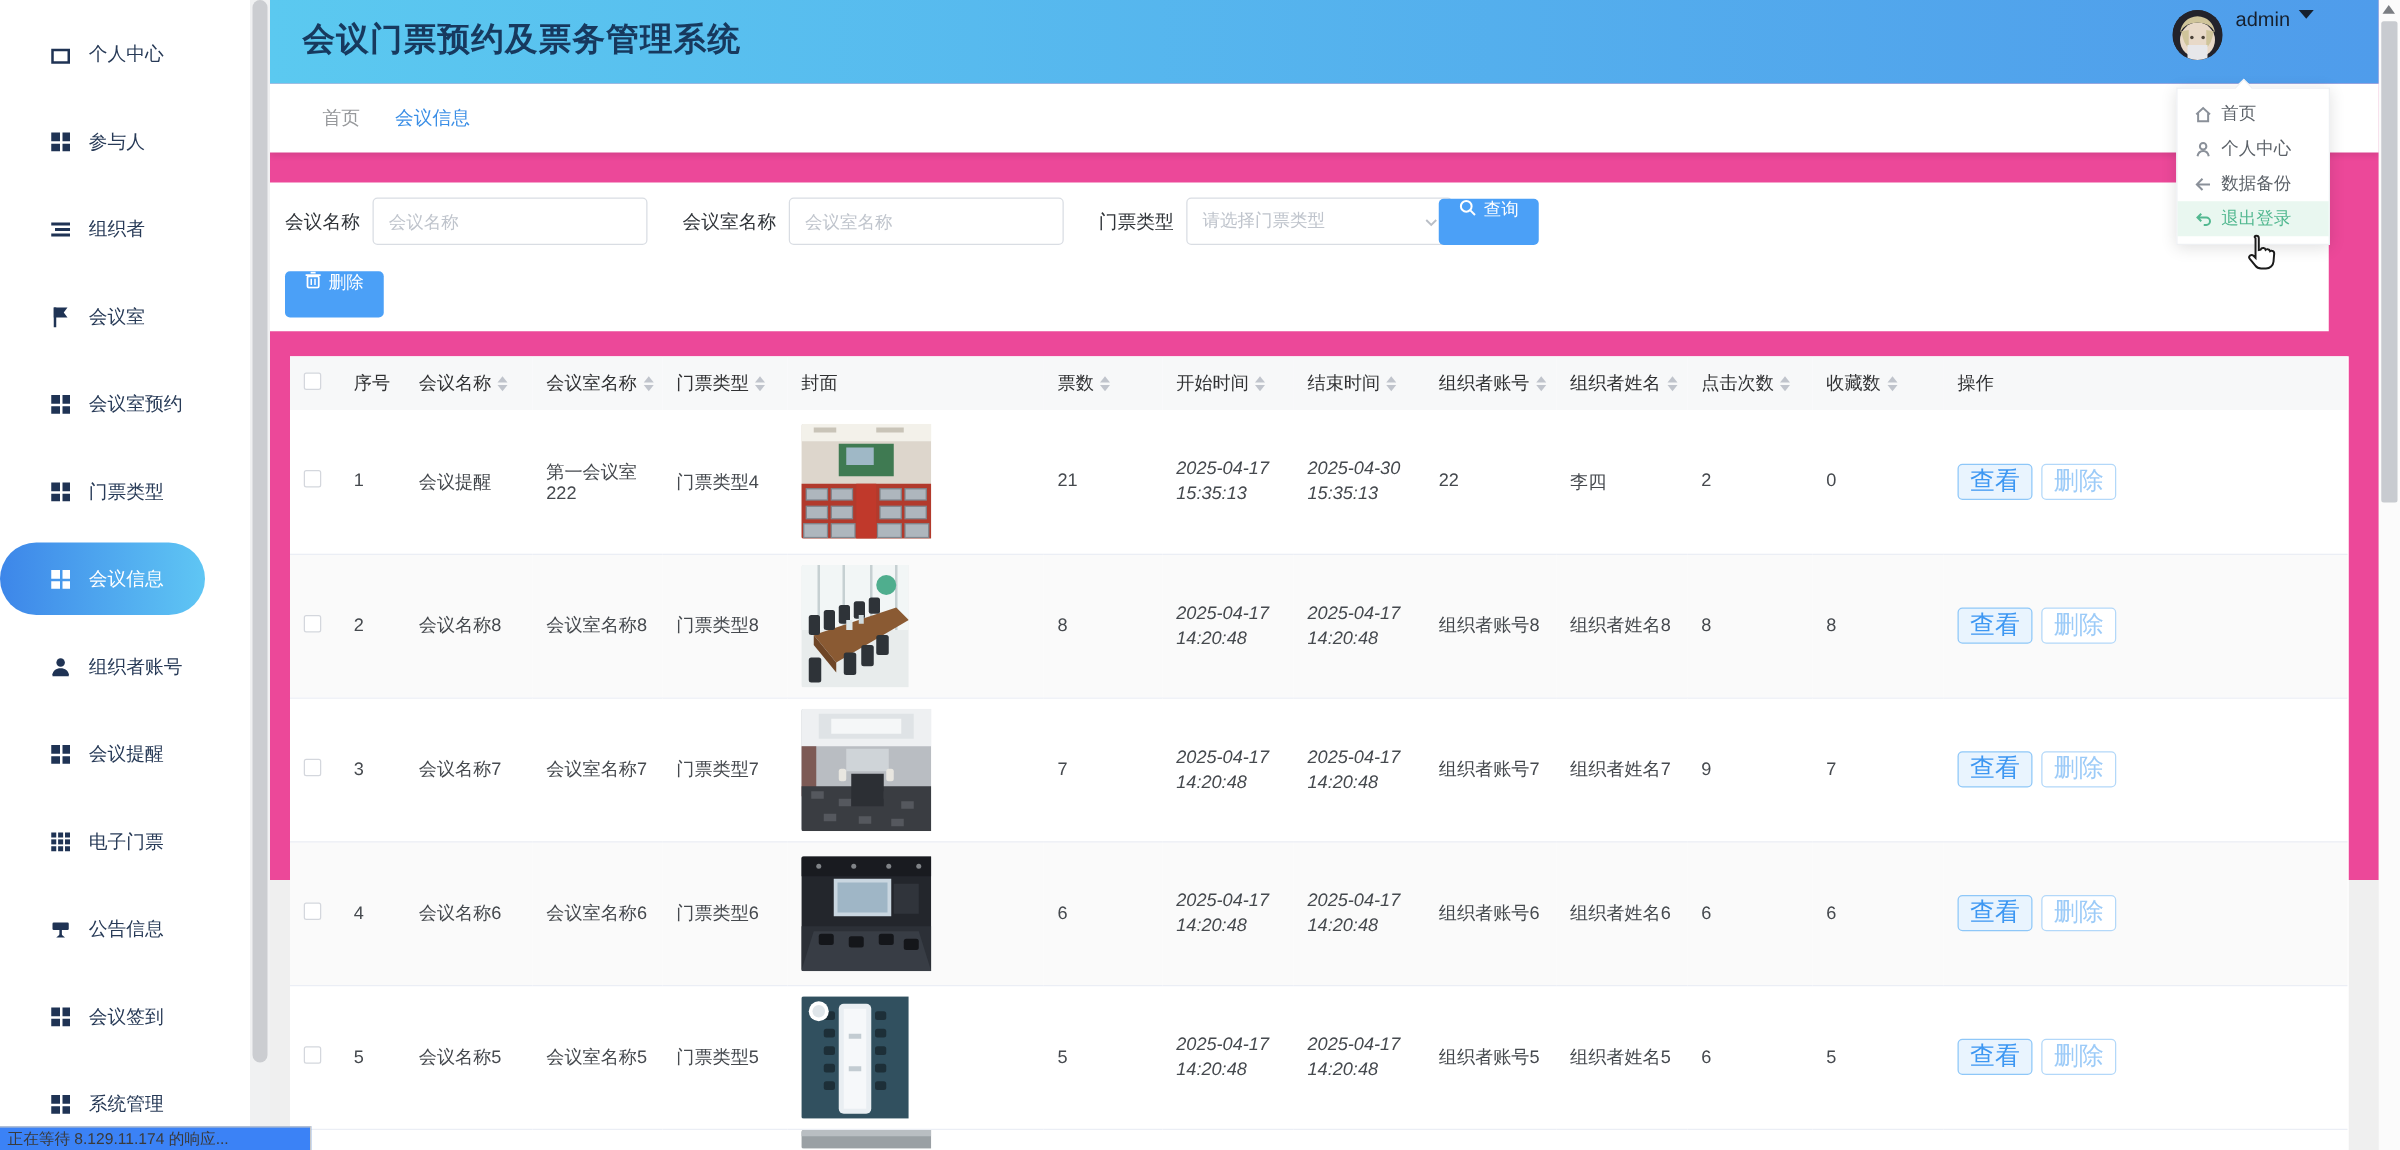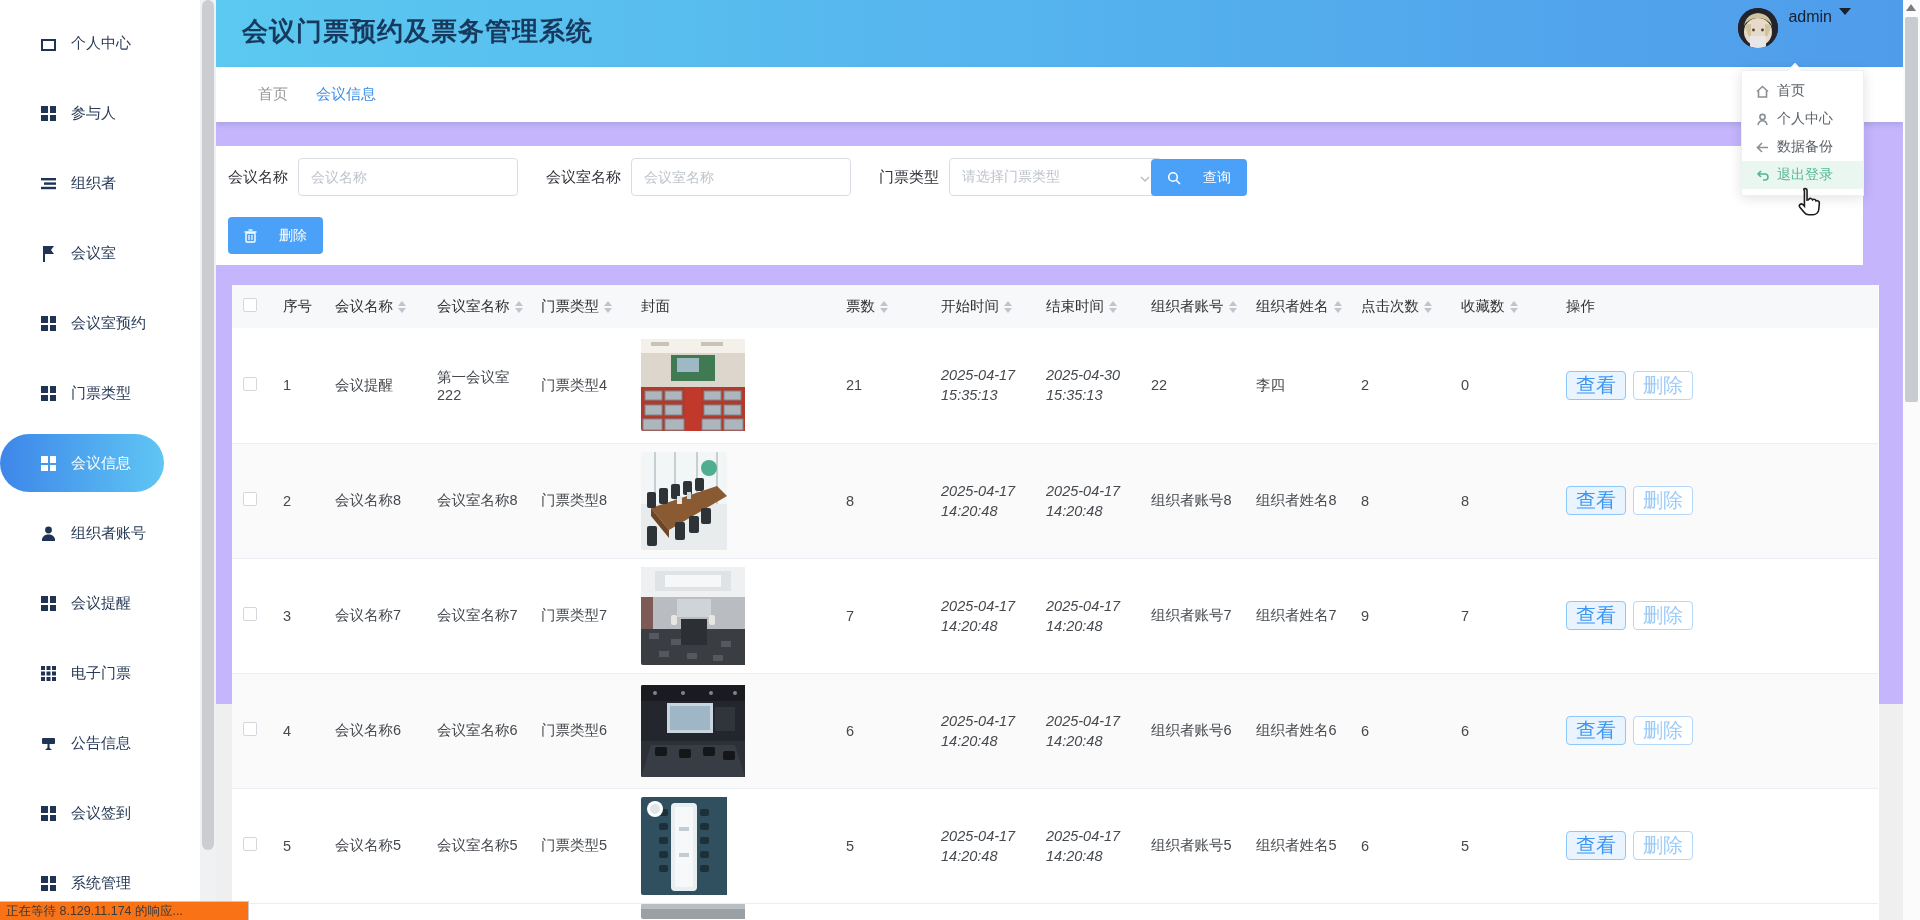--- a/index.html
+++ b/index.html
@@ -11,21 +11,21 @@
   .side-list { position:absolute; left:0; top:8px; width:200px; }
   .side-item { height:70px; display:flex; align-items:center; padding-left:40px; color:#273a57; font-size:15px; cursor:pointer; }
   .side-item .s-icon { width:17px; height:17px; margin-right:14px; display:inline-flex; align-items:center; justify-content:center; flex:0 0 17px; }
   .side-item .s-icon svg { width:17px; height:17px; fill:#1f3354; }
   .side-item.active { background:linear-gradient(90deg,#3d86e9,#5fc6f4); border-radius:29px; width:164px; height:58px; margin:6px 0; color:#ffffff; }
   .side-item.active .s-icon svg { fill:#ffffff; }
   .side-scrollbar { position:absolute; left:200px; top:0; width:16px; height:920px; background:#f0f1f2; z-index:6; }
   .side-thumb { position:absolute; left:2px; top:0; width:12px; height:850px; background:#cbcdd1; border-radius:6px; }
 
   
-  .main { position:absolute; left:216px; top:0; width:1687px; height:704px; background:#c4b5fd; }
+  .main { position:absolute; left:216px; top:0; width:1687px; height:704px; background:#ec4899; }
 
   .header { position:absolute; left:0; top:0; width:1687px; height:67px; background:linear-gradient(90deg,#5bc9f0,#4f9ceb); }
   .page-title { position:absolute; left:26px; top:14px; font-size:26px; font-weight:bold; color:#17395e; letter-spacing:1px; }
   .user-box { position:absolute; right:52px; top:8px; height:50px; display:flex; align-items:flex-start; cursor:pointer; }
   .avatar { width:40px; height:40px; border-radius:50%; overflow:hidden; background:#2a2a33; margin-right:10px; }
   .user-name { font-size:16px; color:#16202e; margin-right:7px; }
   .user-caret { width:0; height:0; border-left:6px solid transparent; border-right:6px solid transparent; border-top:7px solid #16202e; }
 
   .navbar { position:absolute; left:0; top:67px; width:1687px; height:55px; background:#ffffff; box-shadow:0 3px 5px rgba(0,0,0,.10); display:flex; align-items:center; }
   .nav-link { font-size:15px; margin-left:42px; cursor:pointer; }
@@ -35,21 +35,21 @@
   
   .filter-panel { position:absolute; left:0; top:146px; width:1647px; height:119px; background:#ffffff; }
   .filter-row { position:absolute; left:12px; top:12px; height:38px; display:flex; align-items:center; }
   .f-label { font-size:15px; color:#2f3338; margin-right:10px; }
   .f-input { width:220px; height:38px; border:1px solid #d9dde3; border-radius:4px; background:#fff; padding:0 12px; font-size:14px; color:#333; outline:none; }
   .f-input::placeholder { color:#bfc4cc; }
   .f-gap { width:28px; }
   .f-select { position:relative; width:213px; height:38px; border:1px solid #d9dde3; border-radius:4px; background:#fff; display:flex; align-items:center; padding:0 12px; cursor:pointer; }
   .f-select .sel-text { font-size:14px; color:#bfc4cc; }
   .f-select .sel-caret { position:absolute; right:10px; top:12px; }
-  .btn-primary { height:37px; background:#4ba0f7; color:#fff; border:none; border-radius:4px; font-size:14px; display:inline-flex; align-items:center; padding:16px 16px; cursor:pointer;gap:16px; }
+  .btn-primary { height:37px; background:#4ba0f7; color:#fff; border:none; border-radius:4px; font-size:14px; display:inline-flex; padding:0 16px; cursor:pointer; }
   .btn-primary svg { margin-right:6px; }
   .search-btn { position:absolute; left:935px; top:13px; }
   .del-btn { position:absolute; left:12px; top:71px; }
 
   
   .table-panel { position:absolute; left:16px; top:285px; width:1647px; height:635px; background:#ffffff; overflow:hidden; }
   table.grid { width:1646px; border-collapse:collapse; table-layout:fixed; }
   .grid thead tr { height:43px; background:#f7f8f9; }
   .grid th { font-size:14.5px; color:#303133; font-weight:normal; text-align:left; padding-left:11px; white-space:nowrap; }
   .grid td { font-size:14.5px; color:#45494e; padding-left:11px; vertical-align:middle; }
@@ -78,21 +78,21 @@
   .dd-item.logout .dd-icon svg { stroke:#52b890; }
 
   .cursor-hand { position:absolute; left:1793px; top:186px; width:32px; height:34px; z-index:30; }
 
   
   .vscroll { position:absolute; left:1903px; top:0; width:17px; height:920px; background:#fbfbfb; z-index:25; }
   .vscroll .arrow-up { position:absolute; left:3px; top:4px; width:0; height:0; border-left:5px solid transparent; border-right:5px solid transparent; border-bottom:7px solid #7a7d82; }
   .vscroll .v-thumb { position:absolute; left:2px; top:17px; width:13px; height:385px; background:#c8cbd0; border-radius:2px; }
 
   
-  .status-bar { position:absolute; left:0; bottom:0; width:249px; height:19px; background:#f97316; border-top:1px solid #c9c9c9; border-right:1px solid #c9c9c9; font-size:12.5px; color:#3a3a3a; line-height:18px; padding-left:6px; z-index:40; }
+  .status-bar { position:absolute; left:0; bottom:0; width:249px; height:19px; background:#3b82f6; border-top:1px solid #c9c9c9; border-right:1px solid #c9c9c9; font-size:12.5px; color:#3a3a3a; line-height:18px; padding-left:6px; z-index:40; }
 </style>
 </head>
 <body>
 
 <div class="stage">
 
   <div class="sidebar">
     <div class="side-list">
       <div class="side-item">
         <span class="s-icon">

